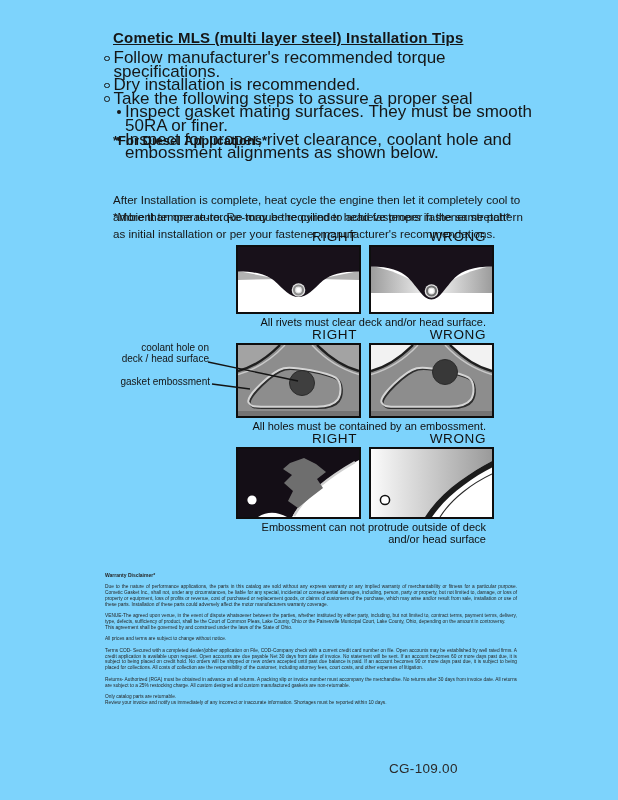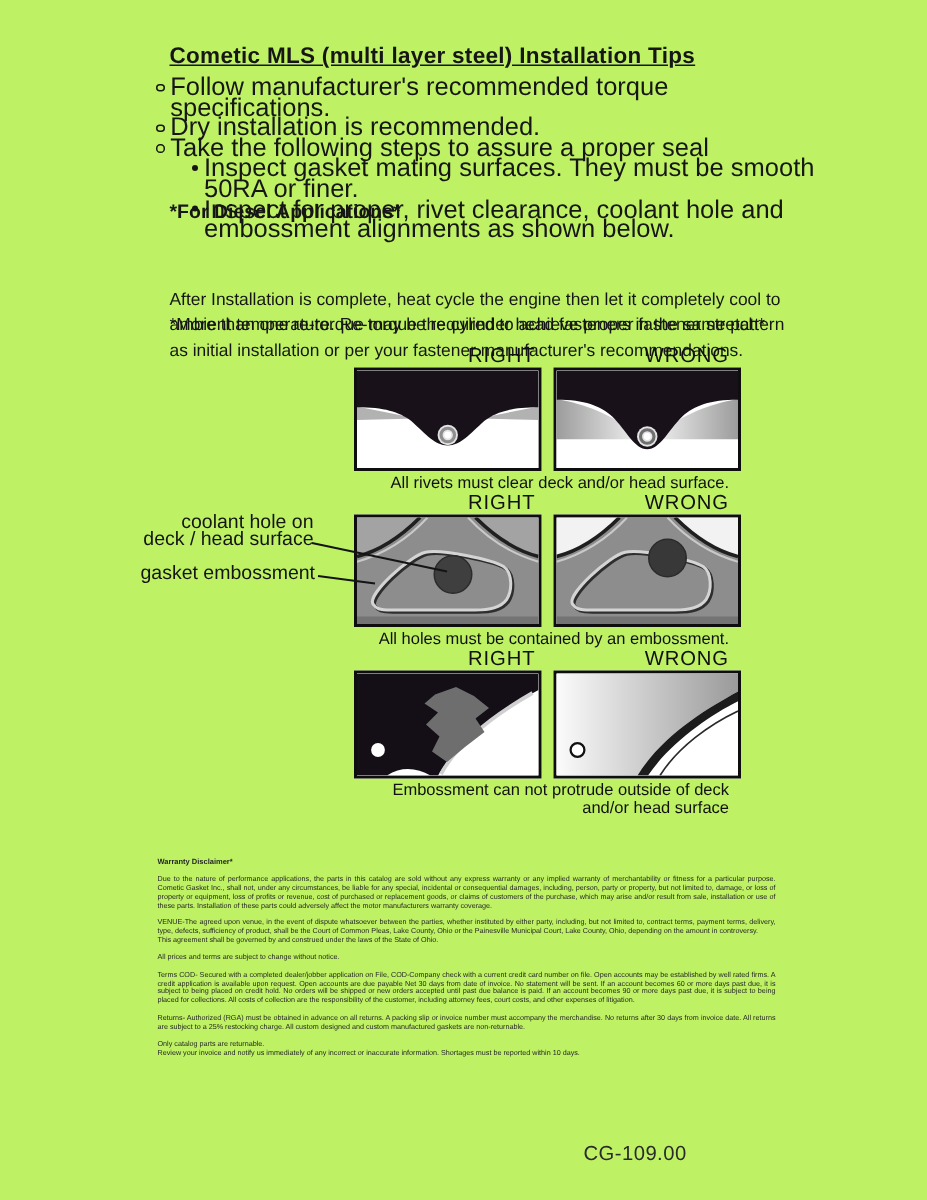--- a/index.html
+++ b/index.html
@@ -1,43 +1,43 @@
 <!DOCTYPE html>
 <html><head>
 <meta charset="utf-8">
 <style>
   html,body{margin:0;padding:0;background:#e9e9e9;}
   .page{
-    position:relative;width:618px;height:800px;background:#bef264;
+    position:relative;width:618px;height:800px;background:#7dd3fc;
     font-family:"Liberation Sans",sans-serif;color:#161616;overflow:hidden;
     margin:0 auto;
   }
   .abs{position:absolute;}
   .title{
     left:113px;top:29px;font-size:15px;font-weight:bold;
     text-decoration:underline;letter-spacing:.2px;white-space:nowrap;
   }
   .bullets{left:104px;top:51px;width:440px;font-size:17px;line-height:13.6px;}
   .b-row{display:flex;align-items:flex-start;}
   .ring{flex:0 0 auto;width:3.5px;height:3.5px;border:1px solid #161616;border-radius:50%;margin:4.5px 4px 0 0;}
-  .sub{margin-left:24px;}
+  .sub{margin-left:13px;}
   .dot{flex:0 0 auto;width:4px;height:4px;background:#161616;border-radius:50%;margin:4.5px 4px 0 0;}
   .diesel-h{left:113px;top:133px;font-size:13px;font-weight:bold;white-space:nowrap;}
   .para{left:113px;width:418px;font-size:11.6px;line-height:17px;}
   .p1{top:152px;}
   .p2{top:191px;}
   .p3{top:208px;white-space:nowrap;}
   .diag{left:236px;width:250px;}
   .d1{top:229px;} .d2{top:327px;} .d3{top:431px;}
   .lblrow{display:flex;gap:8px;height:16px;}
   .lblrow span{width:121px;text-align:right;font-size:13.5px;font-weight:500;letter-spacing:.6px;color:#111;}
   .panels{display:flex;gap:8px;}
   .panel{border:2px solid #0e0e0e;line-height:0;background:#fff;}
   .cap{margin-top:3px;font-size:11px;line-height:11.5px;color:#111;white-space:pre-line;text-align:right;}
-  .annot{font-size:13px;line-height:10.6px;color:#141414;text-align:right;white-space:pre-line;}
+  .annot{font-size:10px;line-height:10.6px;color:#141414;text-align:right;white-space:pre-line;}
   .an1{left:89px;top:343px;width:120px;}
   .an2{left:90px;top:377px;width:120px;}
   .ptr{left:205px;top:355px;z-index:5;}
   .legal{left:105px;top:573px;width:412px;font-size:4.8px;line-height:5.9px;color:#262626;text-align:justify;}
   .legal .lh{font-weight:bold;margin-bottom:5px;font-size:5px;}
   .legal p{margin:0 0 5.5px 0;white-space:pre-line;}
   .pagenum{left:389px;top:761px;font-size:13.5px;color:#2a2a2a;letter-spacing:.3px;}
 </style>
 </head>
 <body>

